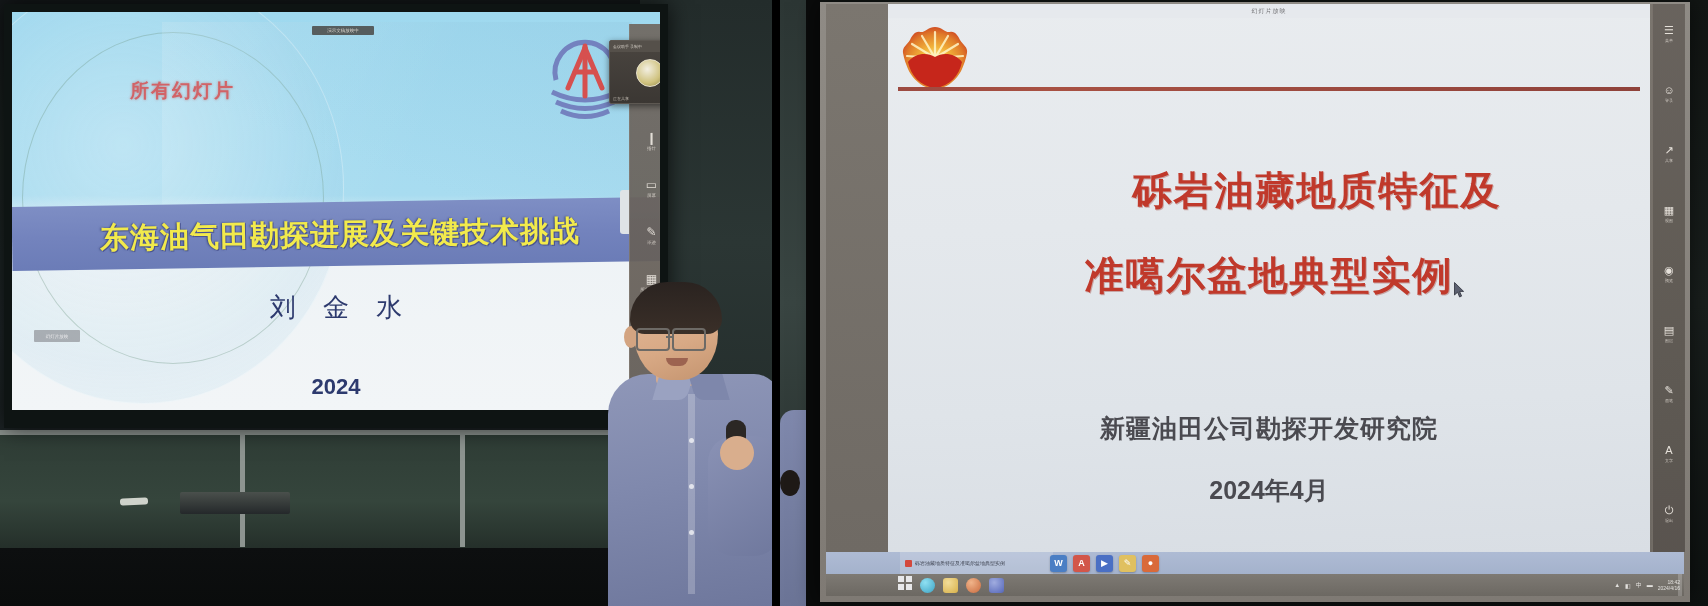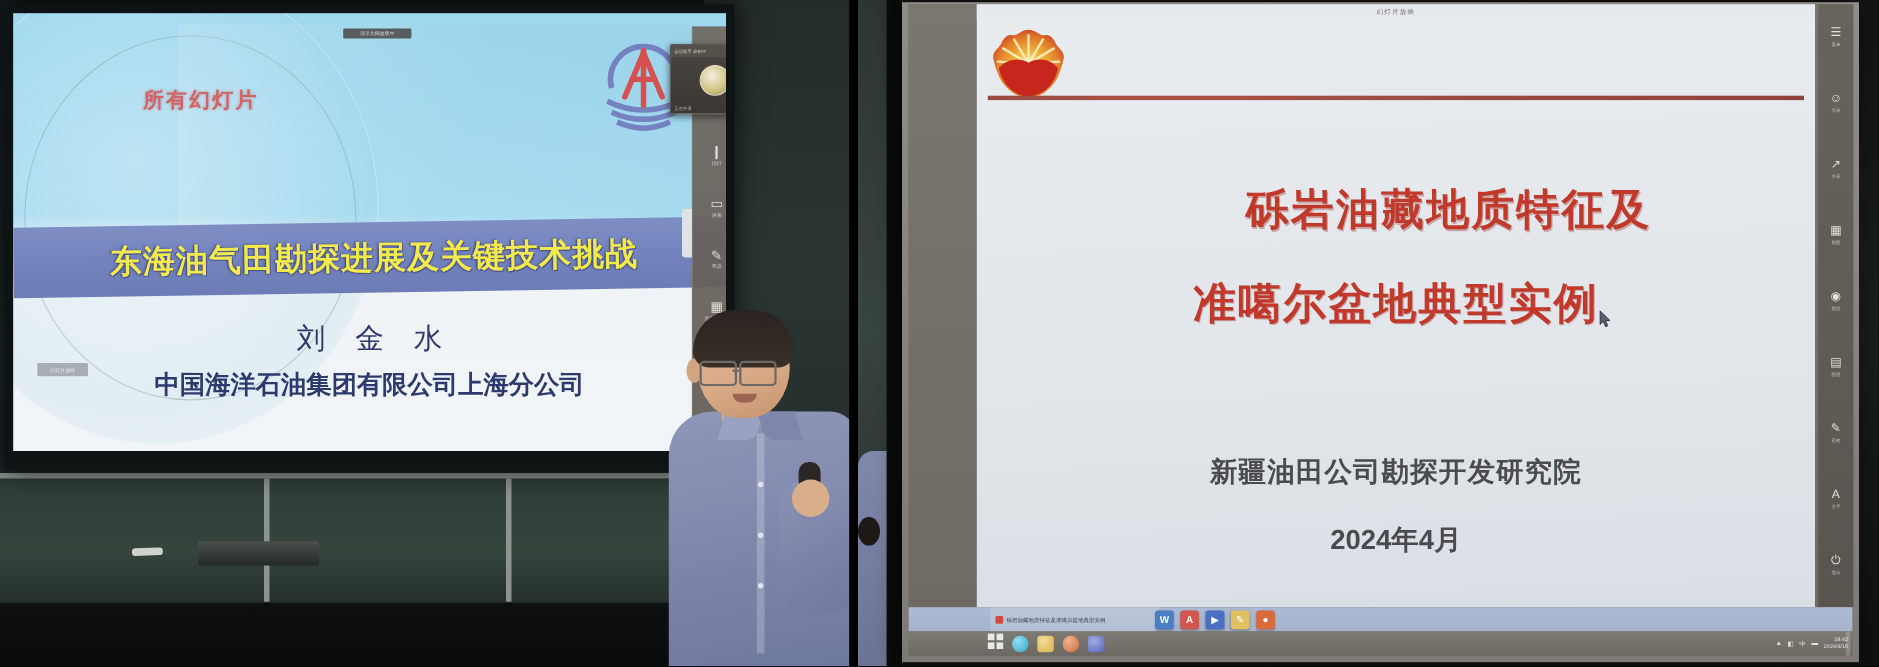--- a/index.html
+++ b/index.html
@@ -366,21 +366,21 @@
       <div class="abs" id="ltag">
         <span>演示文稿放映中</span>
       </div>
 
       <div class="abs" id="lkicker">所有幻灯片</div>
 
       <div class="abs" id="lband"></div>
       <div class="abs" id="lband-title">东海油气田勘探进展及关键技术挑战</div>
 
       <div class="abs" id="lauthor">刘 金 水</div>
-      <div class="abs" id="lorg">中国海洋石油集团有限公司上海分公司</div>
+      <div class="abs" id="lyear">2024</div>
 
       <div class="abs" id="lchip">
         <span>幻灯片放映</span>
       </div>
 
       <div class="abs" id="ltoolbar">
         <div class="ltb-item">
           <span class="ltb-glyph">▲</span>
           <span class="ltb-label">上一页</span>
         </div>

